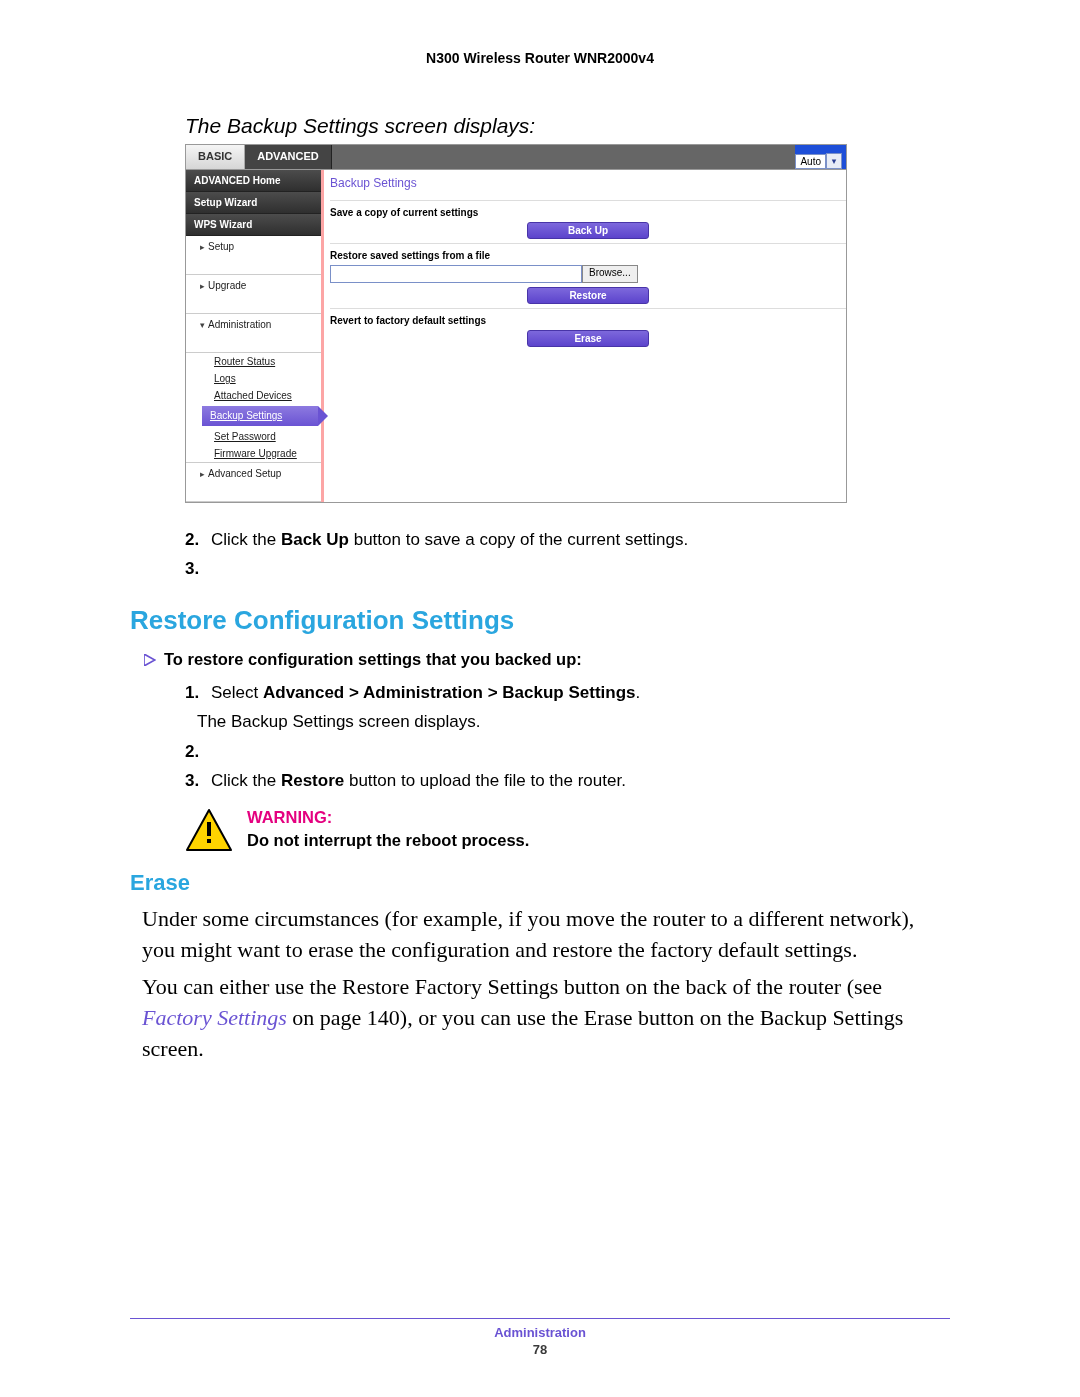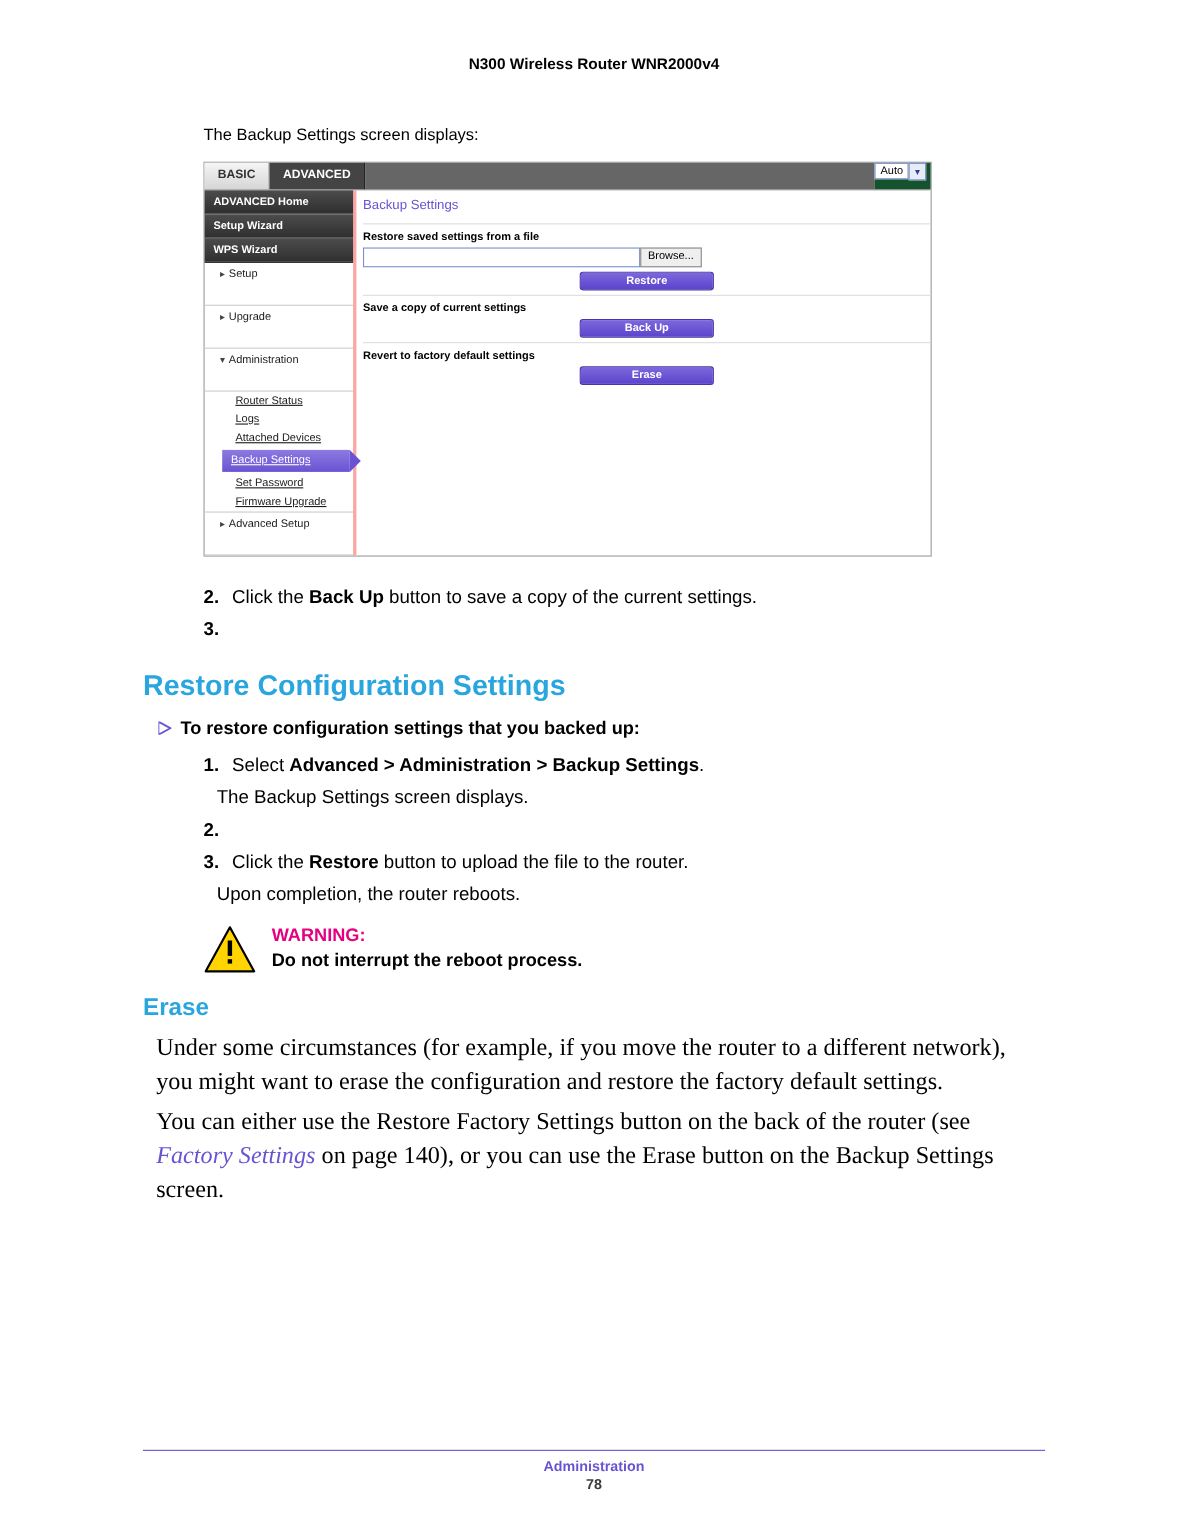--- a/index.html
+++ b/index.html
@@ -14,22 +14,23 @@
   .page{
     padding:50px 130px 0 130px;
   }
   .doc-title{
     font-weight:bold;
     font-size:14px;
     text-align:center;
     margin-bottom:48px;
   }
   .intro{
-    font-size:15px;
-    margin-bottom:16px;
+    font-size:21px;
+    margin-bottom:6px;
+    font-style:italic;
   }
 
   
   .shot{
     border:1px solid #999;
     width:660px;
     margin:0 0 24px 55px;
     font-size:11px;
     background:#fff;
   }
@@ -52,21 +53,21 @@
     border-right:1px solid #aaa;
     color:#333;
   }
   .tab.adv{
     background:#444;
     color:#fff;
     border-right:1px solid #222;
   }
   .shot-top .spacer{flex:1;background:#666;}
   .auto-select{
-    display:flex;align-items:flex-start;background:#14532d;padding-right:4px;
+    display:flex;align-items:flex-end;background:#1d4ed8;padding-right:4px;
   }
   .auto-select .sel{
     background:#fff;border:1px solid #7a90c8;font-size:10px;
     padding:1px 4px;display:flex;align-items:center;gap:20px;
   }
   .auto-select .chev{
     width:14px;height:14px;border:1px solid #7a90c8;
     display:flex;align-items:center;justify-content:center;
     font-size:9px;color:#2a3d8f;background:#e8ecf6;
   }
@@ -215,32 +216,32 @@
         <div class="sb-sub"><a>Attached Devices</a></div>
         <div class="sb-sel"><span style="text-decoration:underline;">Backup Settings</span></div>
         <div class="sb-sub"><a>Set Password</a></div>
         <div class="sb-sub"><a>Firmware Upgrade</a></div>
         <div class="sb-row" style="border-top:1px solid #ccc;"><span class="tri">▸</span><span>Advanced Setup</span></div>
         <div style="flex:1"></div>
       </div>
       <div class="main">
         <h4>Backup Settings</h4>
         <div class="sect">
+          <div class="lbl">Save a copy of current settings</div>
+          <div class="btn">Back Up</div>
+        </div>
+        <div class="sect">
           <div class="lbl">Restore saved settings from a file</div>
           <div class="file-row">
             <div class="file-input"></div>
             <div class="browse">Browse...</div>
           </div>
           <div class="btn">Restore</div>
         </div>
         <div class="sect">
-          <div class="lbl">Save a copy of current settings</div>
-          <div class="btn">Back Up</div>
-        </div>
-        <div class="sect">
           <div class="lbl">Revert to factory default settings</div>
           <div class="btn">Erase</div>
         </div>
       </div>
     </div>
   </div>
 
   <ol class="steps">
     <li>
       <span class="num">2.</span>
@@ -268,21 +269,20 @@
       <span><span>Select </span><span class="b">Advanced &gt; Administration &gt; Backup Settings</span><span>.</span></span>
     </li>
     <div class="follow">The Backup Settings screen displays.</div>
     <li>
       <span class="num">2.</span>
     </li>
     <li>
       <span class="num">3.</span>
       <span><span>Click the </span><span class="b">Restore</span><span> button to upload the file to the router.</span></span>
     </li>
-    <div class="follow">Upon completion, the router reboots.</div>
   </ol>
 
   <div class="warn">
     <svg class="warn-icon" viewBox="0 0 48 44">
       <polygon points="24,2 46,42 2,42" fill="#ffd400" stroke="#000" stroke-width="2" stroke-linejoin="round"></polygon>
       <rect x="22" y="14" width="4" height="14" fill="#000"></rect>
       <rect x="22" y="31" width="4" height="4" fill="#000"></rect>
     </svg>
     <div>
       <div class="warn-head">WARNING:</div>

